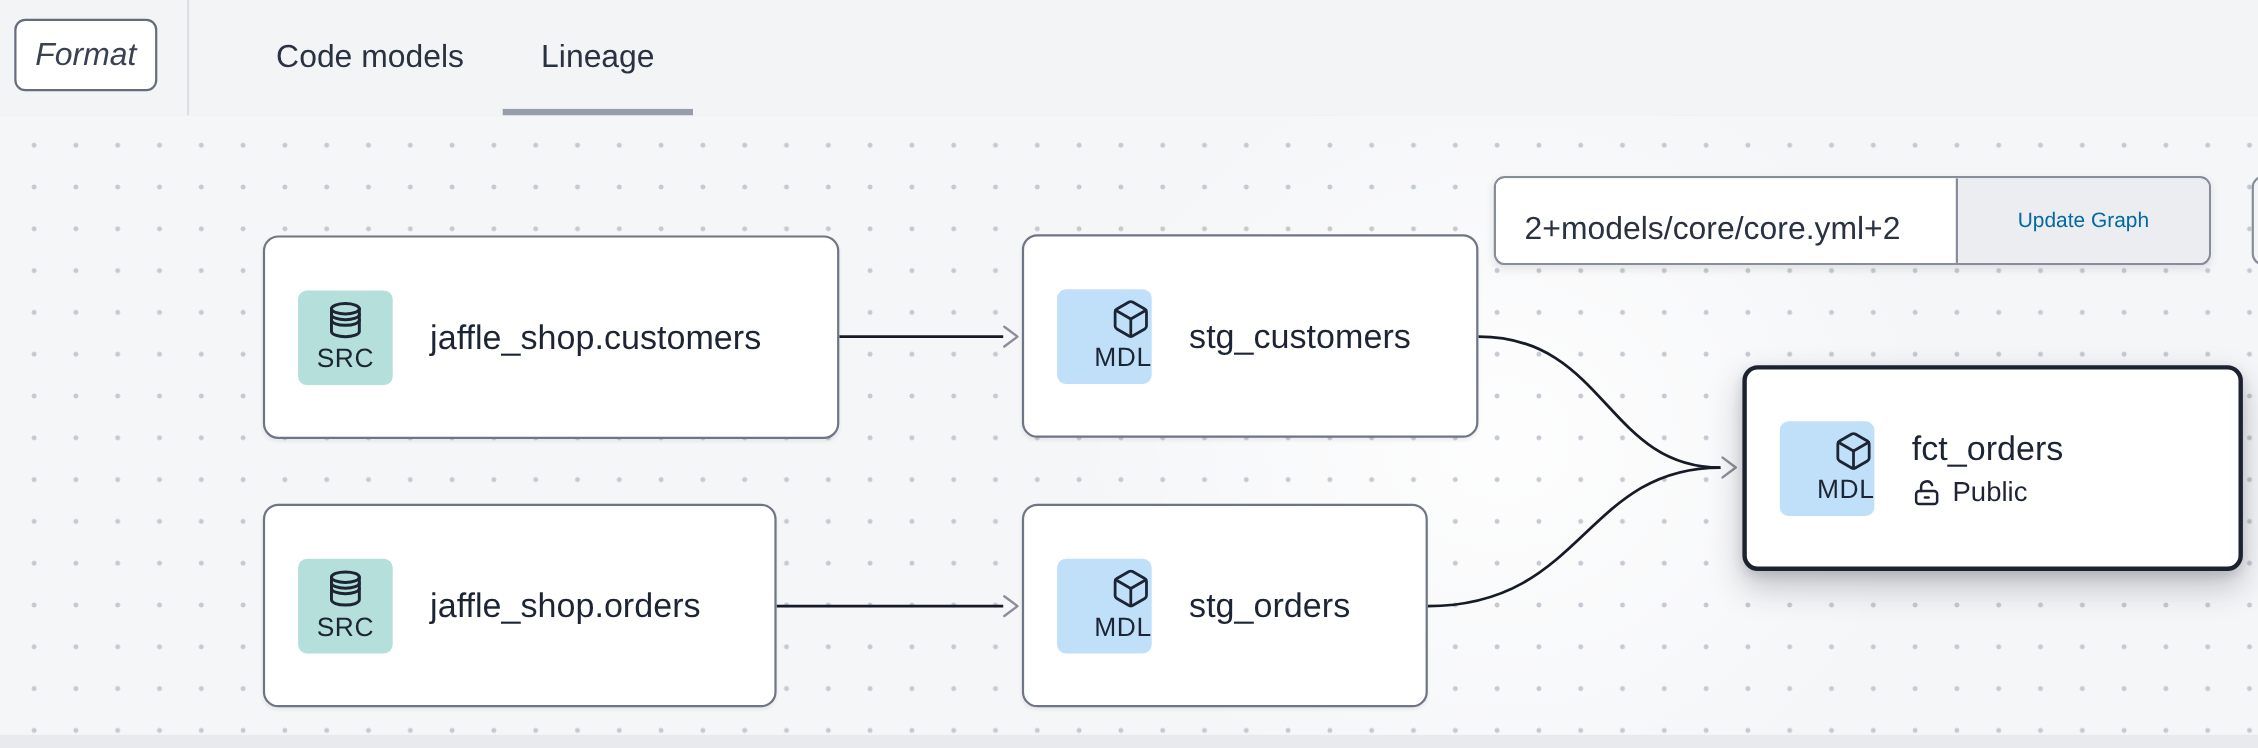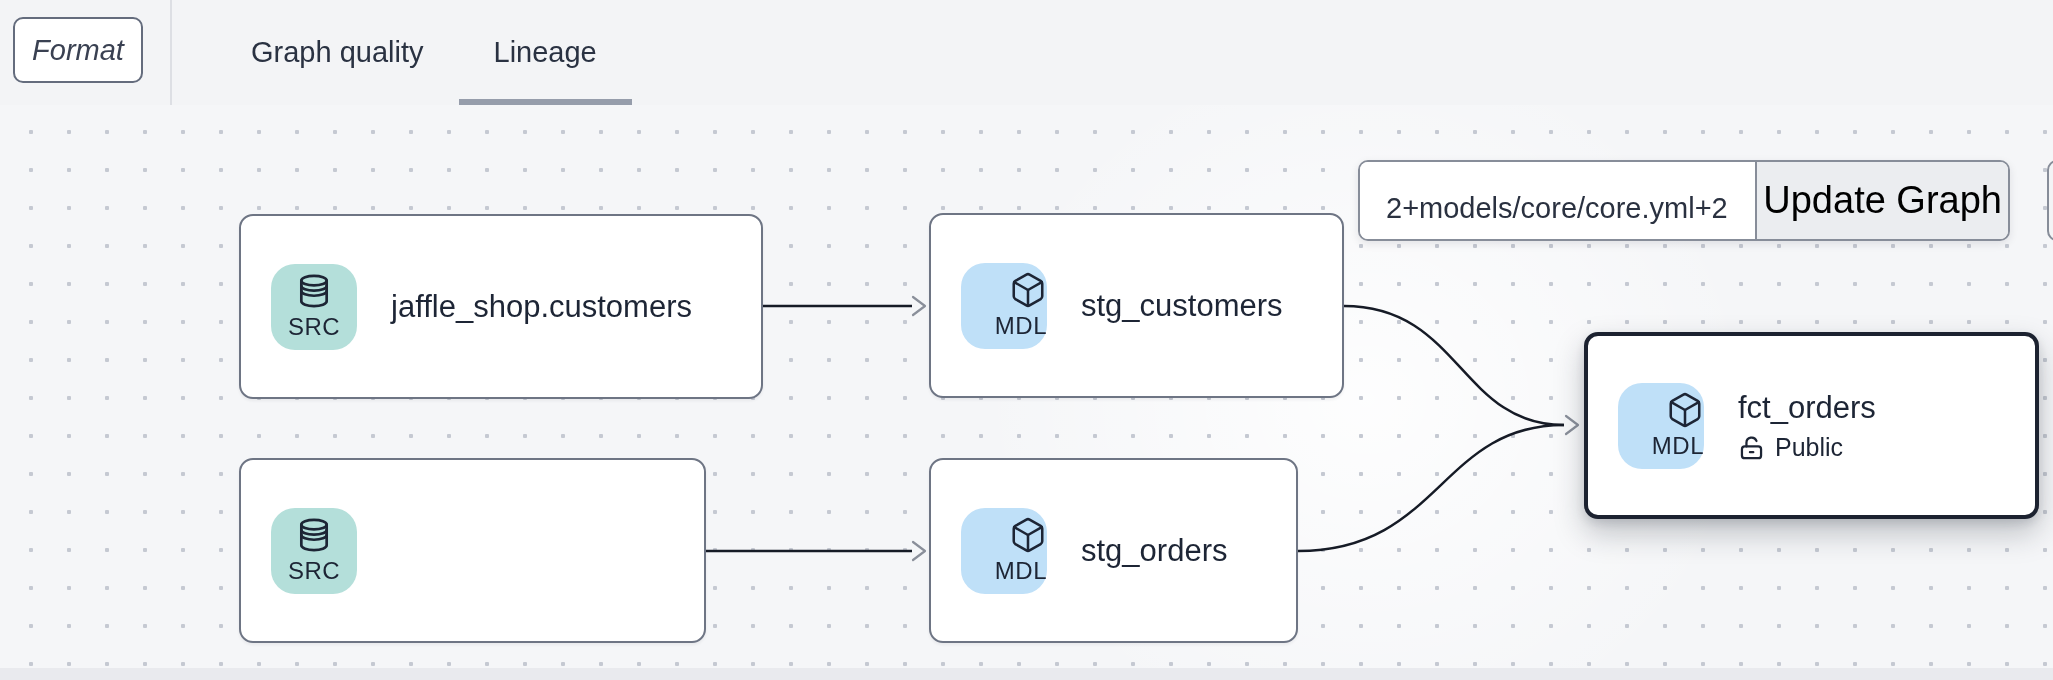--- a/index.html
+++ b/index.html
@@ -51,21 +51,21 @@
     position:absolute;background:#ffffff;
     border:2px solid var(--node-border,#6e7584);border-radius:14px;
     display:flex;align-items:center;padding-left:30px;box-sizing:border-box;gap:34px;
     box-shadow:0 2px 3px rgba(30,36,50,0.06);cursor:pointer;
   }
   .node.selected{
     border:4px solid var(--selected-node-border,#1c2230);
     box-shadow:0 14px 30px rgba(28,34,48,0.25), 0 4px 10px rgba(28,34,48,0.12);
   }
   .badge{
-    width:86px;height:86px;border-radius:24px;flex:0 0 auto;
+    width:86px;height:86px;border-radius:8px;flex:0 0 auto;
     display:flex;flex-direction:column;align-items:center;justify-content:center;gap:3px;
   }
   .badge.src{background:var(--src-badge-bg,#b4dfda);}
   .badge.mdl{background:var(--mdl-badge-bg,#bfe0f8);align-items:flex-end;}
   .badge-label{font-size:24px;color:var(--text-dark,#1d2535);letter-spacing:0.5px;}
   .badge svg{stroke:var(--text-dark,#1d2535);}
   .node-title{font-size:31px;color:var(--text-dark,#1d2535);white-space:nowrap;}
   .node-text{display:flex;flex-direction:column;gap:7px;}
   .access-row{display:flex;align-items:center;gap:10px;font-size:25px;color:var(--text-dark,#1d2535);}
   .access-row svg{stroke:var(--text-dark,#1d2535);}
@@ -75,41 +75,41 @@
     border:2px solid #878d99;border-radius:10px;box-sizing:border-box;
     display:flex;overflow:hidden;background:#fff;
     box-shadow:0 3px 8px rgba(28,34,48,0.10);
   }
   .selector-input{
     flex:1 1 auto;border:none;outline:none;background:#ffffff;
     font-family:inherit;font-size:29px;color:#2a3140;padding:16px 0 0 26px;min-width:0;
   }
   .update-btn{
     flex:0 0 230px;border:none;border-left:2px solid #878d99;
-    background:#ebedf0;font-family:inherit;font-size:38px;color:#000000;
+    background:#ebedf0;font-family:inherit;font-size:19px;color:#0369a1;
     display:flex;align-items:center;justify-content:center;cursor:pointer;white-space:nowrap;
   }
   .partial-control{
     position:absolute;left:2047px;top:160px;width:40px;height:81px;
     border:2px solid #878d99;border-radius:10px;box-sizing:border-box;background:#f3f4f6;
   }
   .bottom-strip{
     position:absolute;left:0;top:668px;width:2053px;height:12px;background:#e9eaee;
   }
 </style>
 </head>
 <body>
 
 <div class="screen">
 
   <header class="topbar">
     <button class="format-btn">Format</button>
     <div class="topbar-divider"></div>
     <nav class="tabs">
-      <div class="tab">Graph quality</div>
+      <div class="tab">Code models</div>
       <div class="tab active">Lineage</div>
     </nav>
   </header>
 
   <div class="canvas"></div>
 
   <svg class="edges" viewBox="0 0 2053 680" xmlns="http://www.w3.org/2000/svg">
     <g fill="none" stroke="#161b26" stroke-width="2.5">
       <path d="M 763 306 L 912 306"></path>
       <path d="M 706 551 L 912 551"></path>
@@ -151,20 +151,21 @@
   <div class="node" style="left:239px;top:458px;width:467px;height:185px">
     <span class="badge src">
       <svg width="38" height="38" viewBox="0 0 24 24" fill="none" stroke-width="1.7" stroke-linecap="round" stroke-linejoin="round">
         <ellipse cx="12" cy="5.5" rx="8" ry="3"></ellipse>
         <path d="M4 5.5v13c0 1.66 3.58 3 8 3s8-1.34 8-3v-13"></path>
         <path d="M4 12c0 1.66 3.58 3 8 3s8-1.34 8-3"></path>
         <path d="M4 8.8c0 1.66 3.58 3 8 3s8-1.34 8-3"></path>
       </svg>
       <span class="badge-label">SRC</span>
     </span>
+    <span class="node-title">jaffle_shop.orders</span>
   </div>
 
   <div class="node" style="left:929px;top:458px;width:369px;height:185px">
     <span class="badge mdl">
       <svg width="38" height="38" viewBox="0 0 24 24" fill="none" stroke-width="1.6" stroke-linecap="round" stroke-linejoin="round">
         <path d="M21 8a2 2 0 0 0-1-1.73l-7-4a2 2 0 0 0-2 0l-7 4A2 2 0 0 0 3 8v8a2 2 0 0 0 1 1.73l7 4a2 2 0 0 0 2 0l7-4A2 2 0 0 0 21 16Z"></path>
         <path d="m3.3 7 8.7 5 8.7-5"></path>
           <path d="M12 22V12"></path>
       </svg>
       <span class="badge-label">MDL</span>

